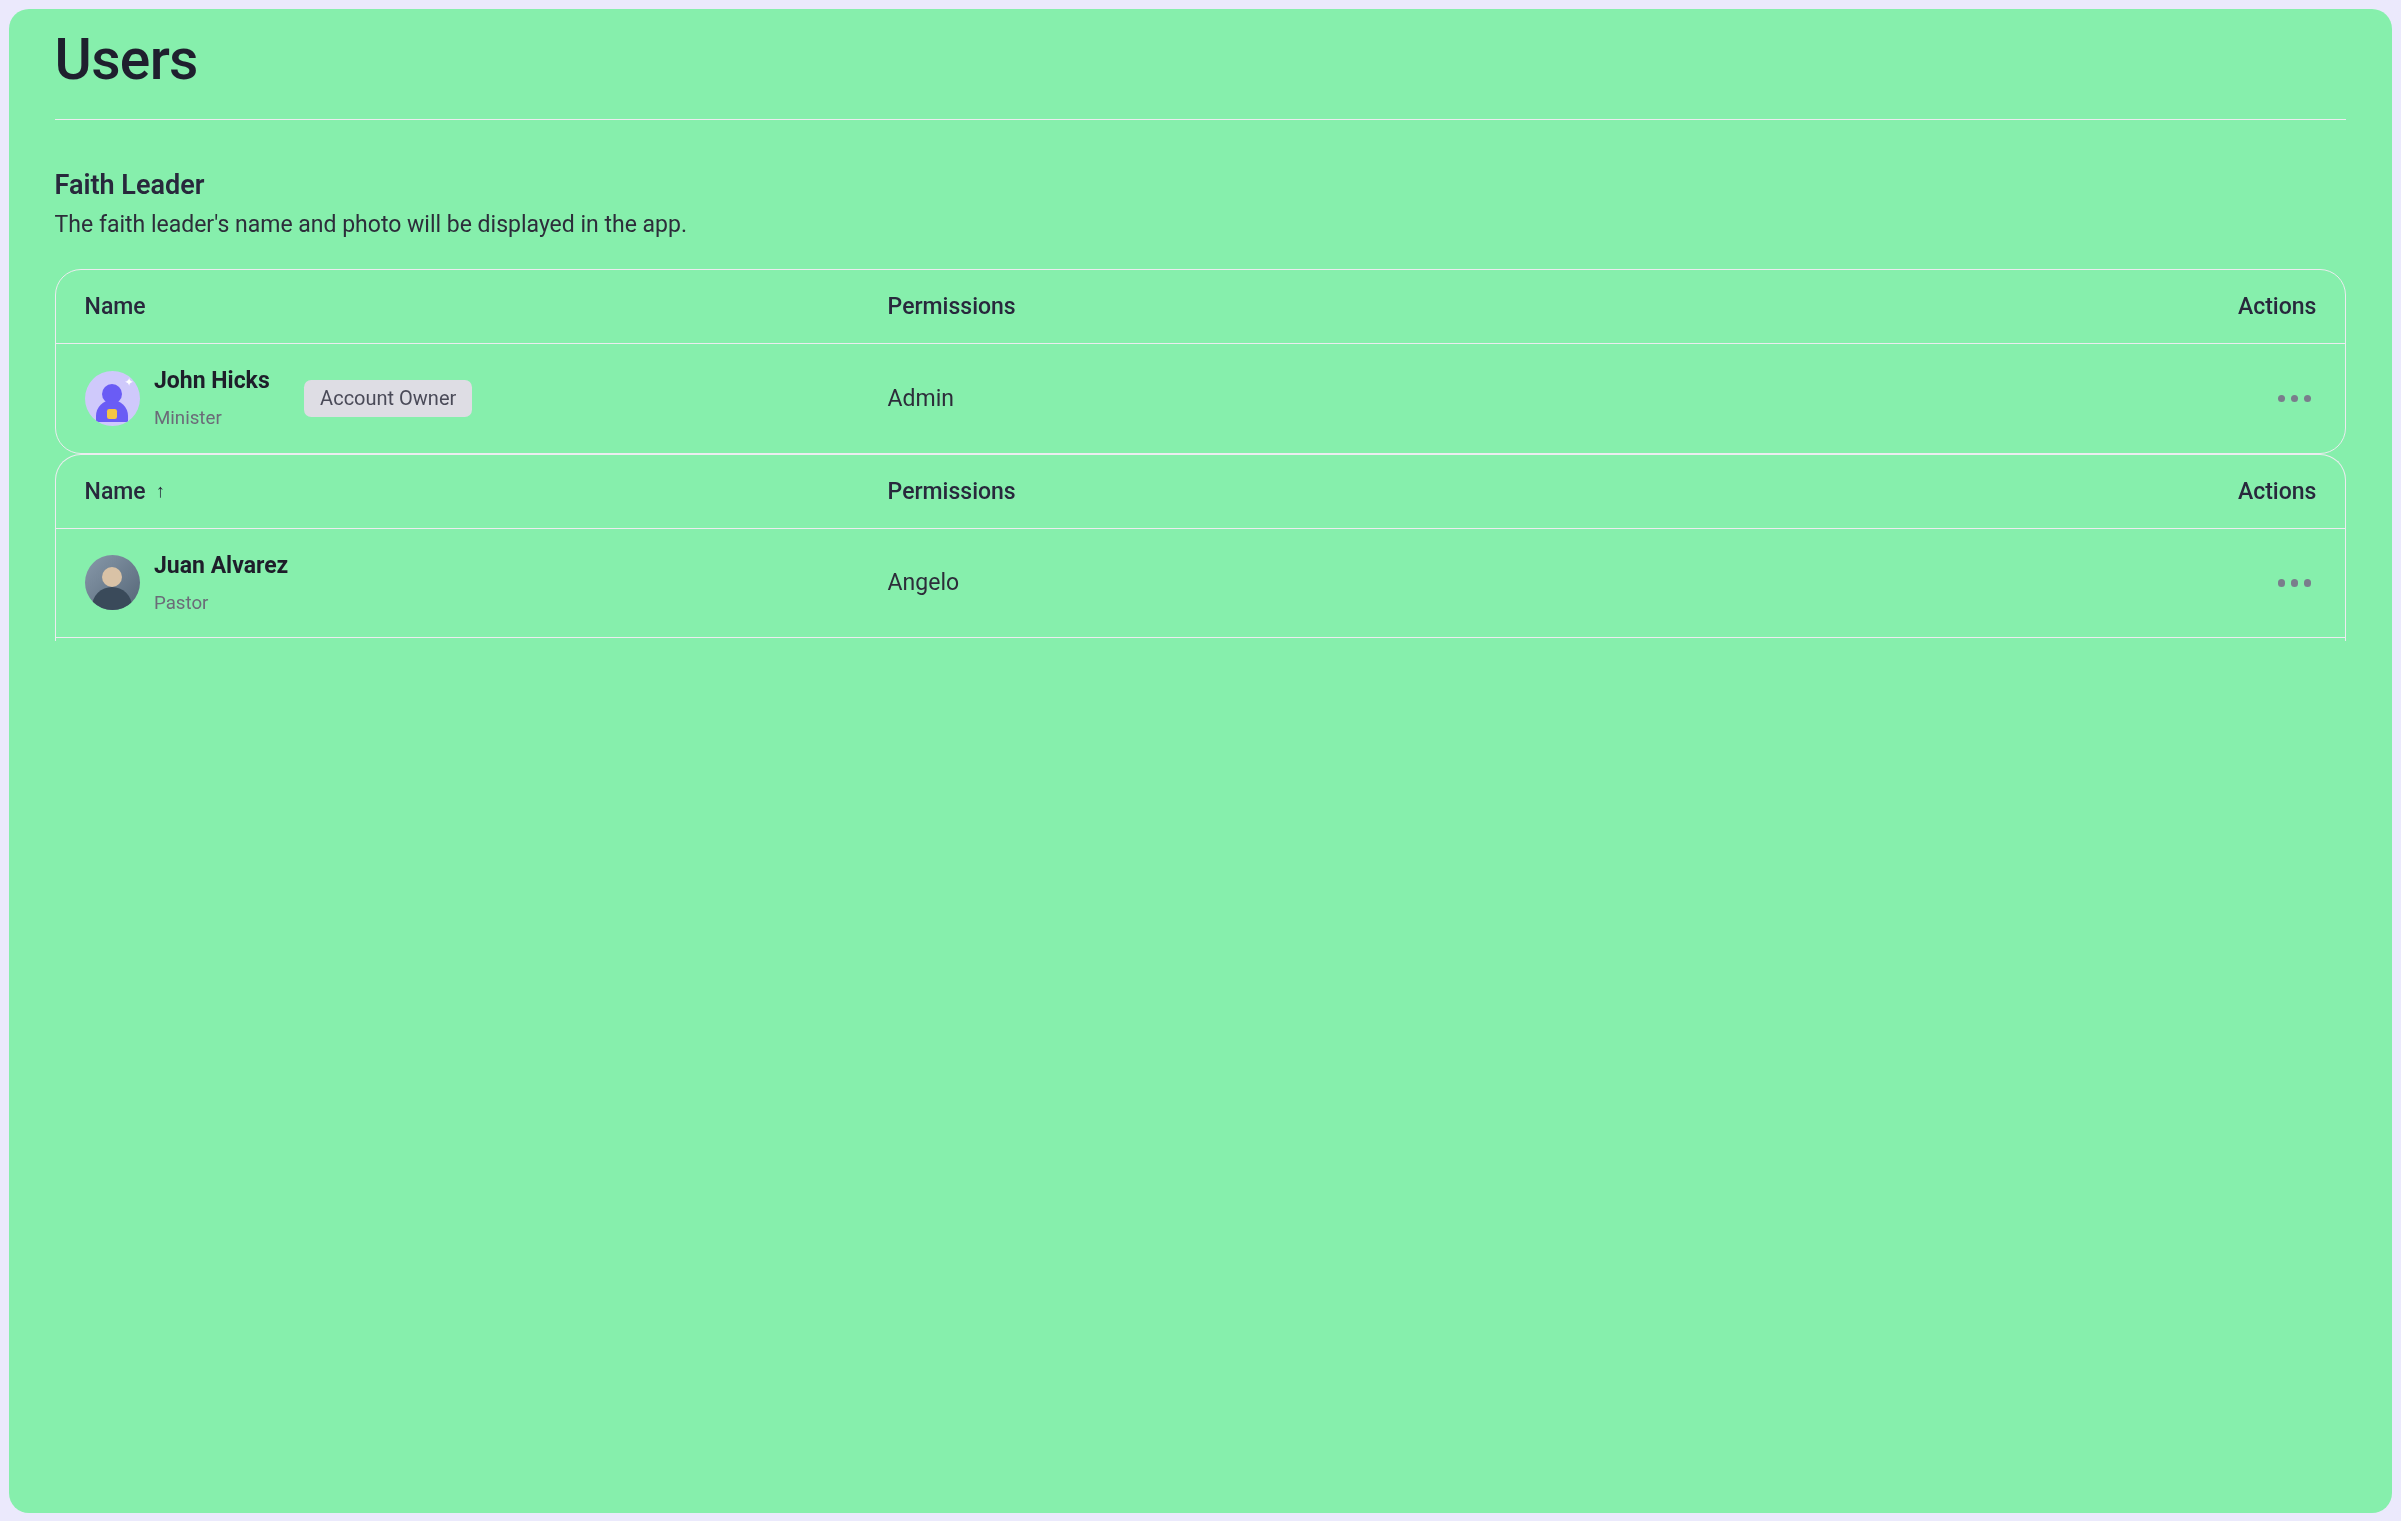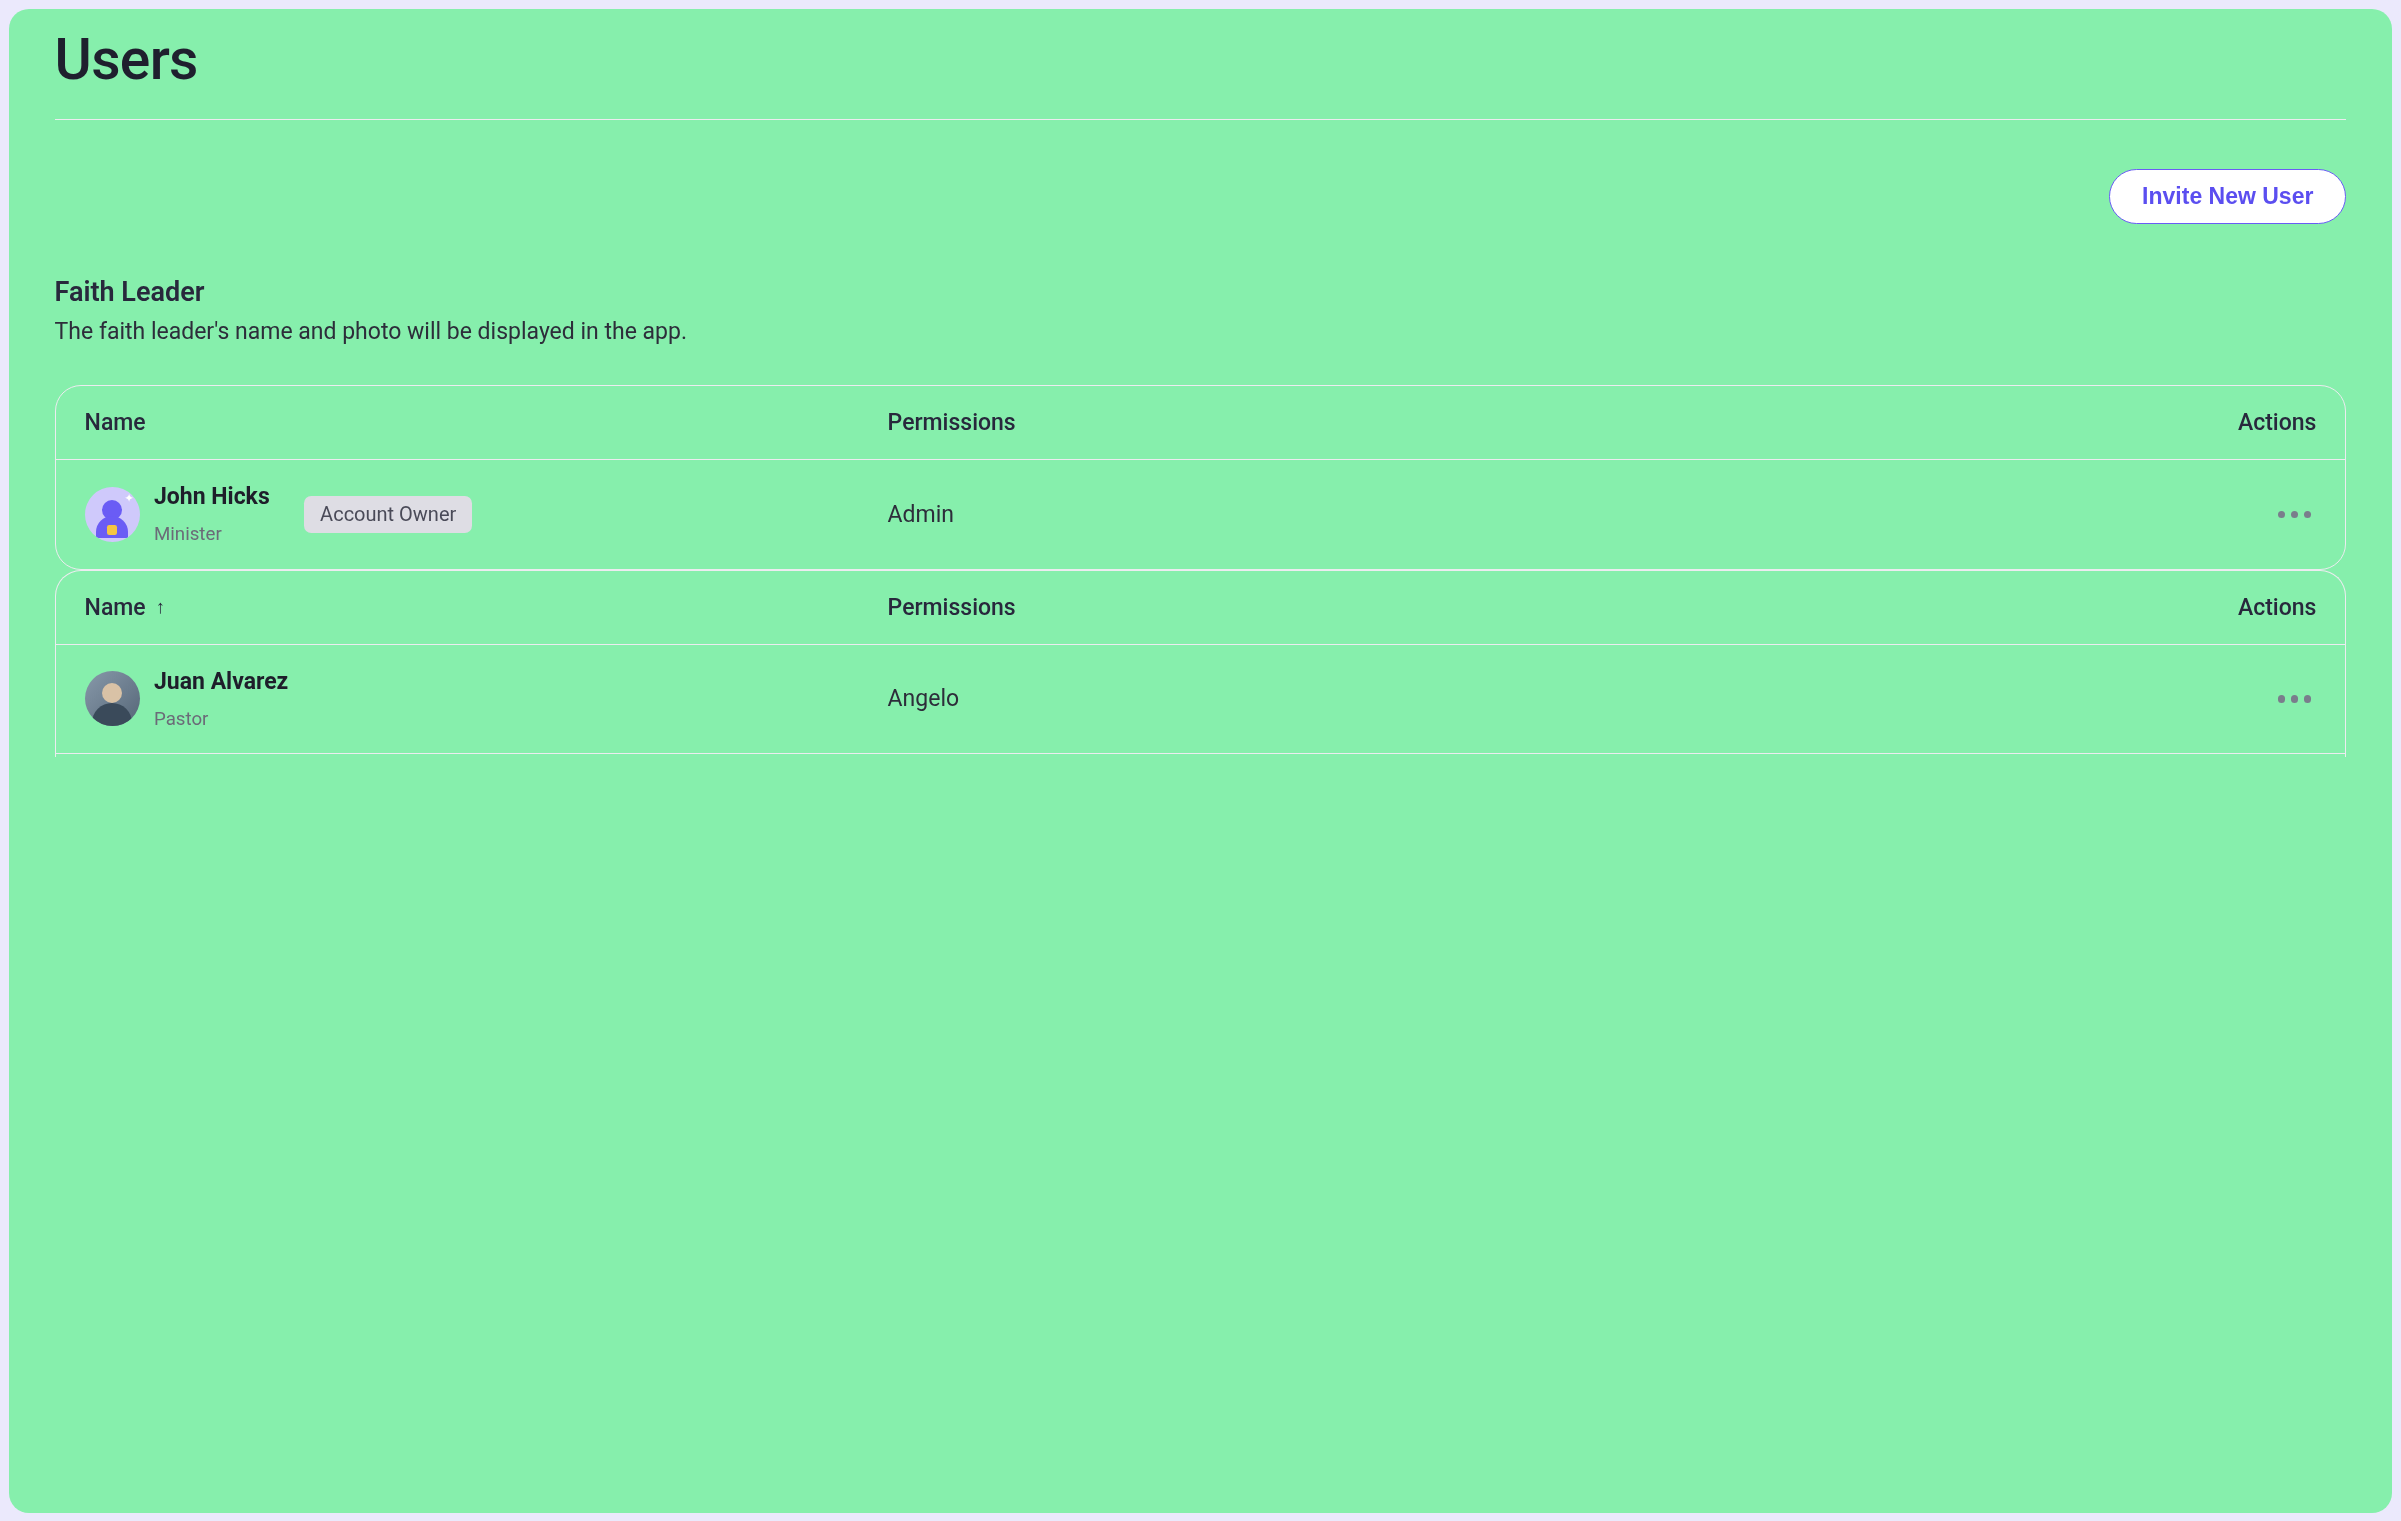--- a/index.html
+++ b/index.html
@@ -50,21 +50,21 @@
     .section-title {
       font-size: 27px;
       font-weight: 600;
       color: #28283c;
       margin-bottom: 10px;
     }
     .section-subtitle {
       font-size: 23px;
       font-weight: 400;
       color: #2d2d3a;
-      margin-bottom: 40px;
+      margin-bottom: 31px;
     }
     .section-title.mb-lg {
       margin-top: 40px;
       margin-bottom: 32px;
     }
     .tbl {
       width: 100%;
       border: 0.7px solid #ececf0;
       border-radius: 26px;
       overflow: hidden;
@@ -241,23 +241,20 @@
     }
   </style>
 </head>
 <body>
 
 <div class="card">
 
   <h1 class="page-title">Users</h1>
   <div class="title-divider"></div>
 
-  <div class="invite-row">
-    <button class="invite-btn">Invite New User</button>
-  </div>
 
   <div>
     <h2 class="section-title">Faith Leader</h2>
     <p class="section-subtitle">The faith leader's name and photo will be displayed in the app.</p>
 
     <div class="tbl">
       <div class="tbl-row header">
         <div class="col">Name</div>
         <div class="col">Permissions</div>
         <div class="col col-actions">Actions</div>

